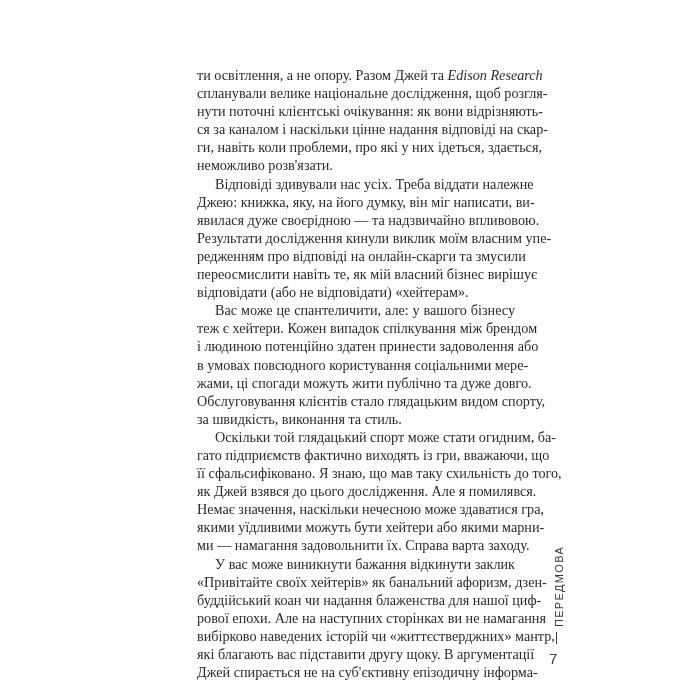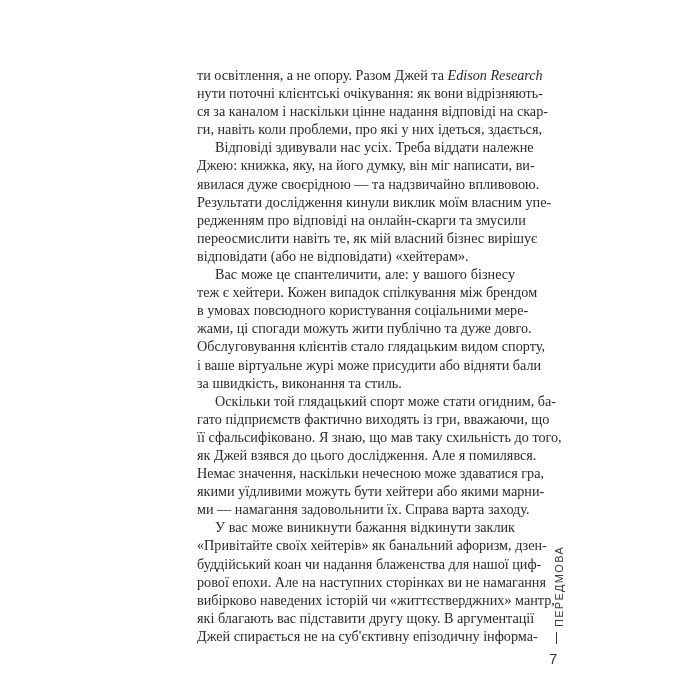--- a/index.html
+++ b/index.html
@@ -78,36 +78,38 @@
     font-size: 15px;
     color: #3a3a3a;
   }
 </style>
 </head>
 <body>
 
 <div class="page">
   <div class="text-block" id="text-block">
       <span class="line"><span>ти освітлення, а не опору. Разом Джей та </span><span class="it">Edison Research</span></span>
+      <span class="line">спланували велике національне дослідження, щоб розгля-</span>
       <span class="line">нути поточні клієнтські очікування: як вони відрізняють-</span>
       <span class="line">ся за каналом і наскільки цінне надання відповіді на скар-</span>
       <span class="line">ги, навіть коли проблеми, про які у них ідеться, здається,</span>
+      <span class="line last">неможливо розв'язати.</span>
       <span class="line ind">Відповіді здивували нас усіх. Треба віддати належне</span>
       <span class="line">Джею: книжка, яку, на його думку, він міг написати, ви-</span>
       <span class="line">явилася дуже своєрідною — та надзвичайно впливовою.</span>
       <span class="line">Результати дослідження кинули виклик моїм власним упе-</span>
       <span class="line">редженням про відповіді на онлайн-скарги та змусили</span>
       <span class="line">переосмислити навіть те, як мій власний бізнес вирішує</span>
       <span class="line last">відповідати (або не відповідати) «хейтерам».</span>
       <span class="line ind">Вас може це спантеличити, але: у вашого бізнесу</span>
       <span class="line">теж є хейтери. Кожен випадок спілкування між брендом</span>
+      <span class="line">і людиною потенційно здатен принести задоволення або</span>
       <span class="line">в умовах повсюдного користування соціальними мере-</span>
       <span class="line">жами, ці спогади можуть жити публічно та дуже довго.</span>
       <span class="line">Обслуговування клієнтів стало глядацьким видом спорту,</span>
-      <span class="line">і ваше віртуальне журі може присудити або відняти бали</span>
       <span class="line last">за швидкість, виконання та стиль.</span>
       <span class="line ind">Оскільки той глядацький спорт може стати огидним, ба-</span>
       <span class="line">гато підприємств фактично виходять із гри, вважаючи, що</span>
       <span class="line">її сфальсифіковано. Я знаю, що мав таку схильність до того,</span>
       <span class="line">як Джей взявся до цього дослідження. Але я помилявся.</span>
       <span class="line">Немає значення, наскільки нечесною може здаватися гра,</span>
       <span class="line">якими уїдливими можуть бути хейтери або якими марни-</span>
       <span class="line last">ми — намагання задовольнити їх. Справа варта заходу.</span>
       <span class="line ind">У вас може виникнути бажання відкинути заклик</span>
       <span class="line">«Привітайте своїх хейтерів» як банальний афоризм, дзен-</span>

